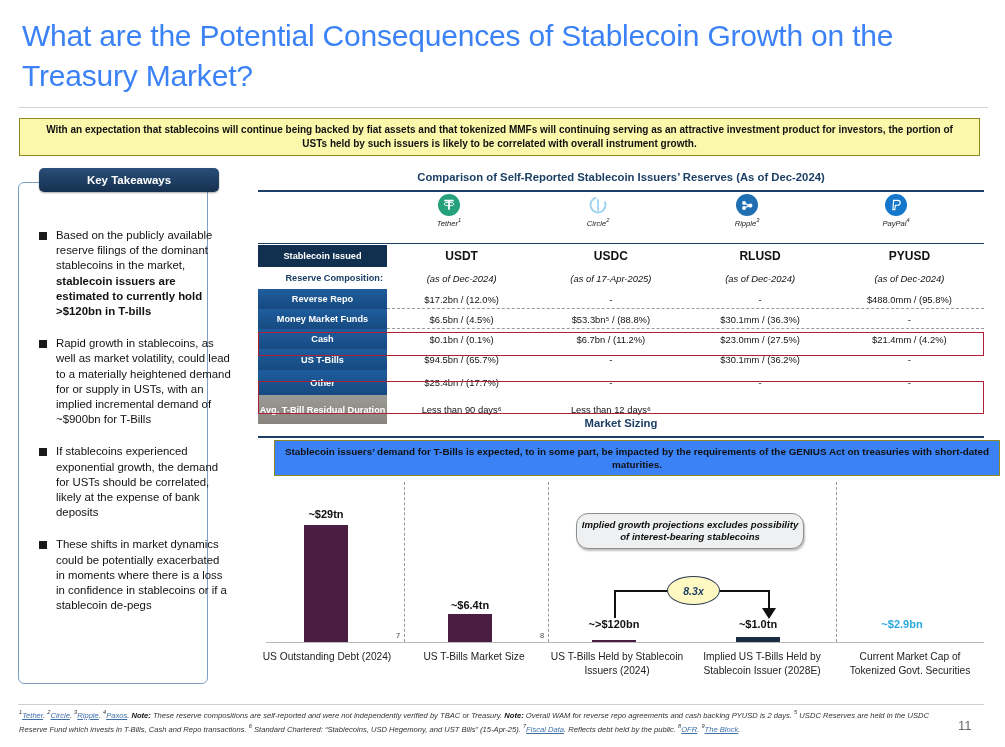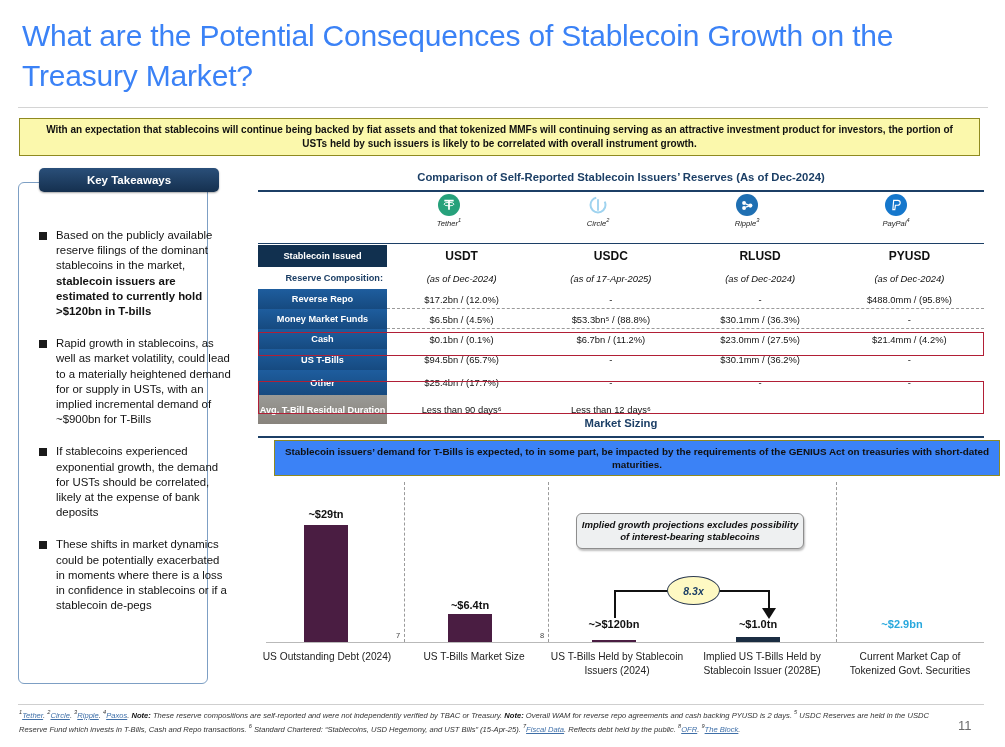--- a/index.html
+++ b/index.html
@@ -120,21 +120,21 @@
   #chart .vdash { position:absolute; top:2px; width:0; height:160px; border-left:1.6px dashed #9a9a9a; }
   .bar { position:absolute; bottom:46px; background:#4a1d42; }
   .bar.navy { background:#1b2d42; }
   .barlabel { position:absolute; font-size:11px; font-weight:bold; color:#111; text-align:center; }
   .barlabel.teal { color:#29a8dd; font-weight:bold; }
   .xlabel { position:absolute; top:170px; font-size:10.2px; line-height:13.5px; text-align:center; color:#222; }
   .axisnum { position:absolute; font-size:7.5px; color:#444; }
 
   #callout {
     position:absolute; left:318px; top:33px; width:228px; height:36px;
-    background:#eef0f1; border:1px solid #8d8d8d; border-radius:6px;
+    background:#eef0f1; border:1px solid #8d8d8d; border-radius:12px;
     display:flex; align-items:center; justify-content:center;
     box-shadow:1px 2px 2px rgba(0,0,0,.25);
   }
   #callout .txt { font-size:9.6px; font-style:italic; font-weight:bold; line-height:12.5px;
     text-align:center; color:#111; }
 
   #growth-oval {
     position:absolute; left:409px; top:96px; width:53px; height:29px;
     border:1px solid #2d3b52; border-radius:50%;
     background:#fef9c3;

